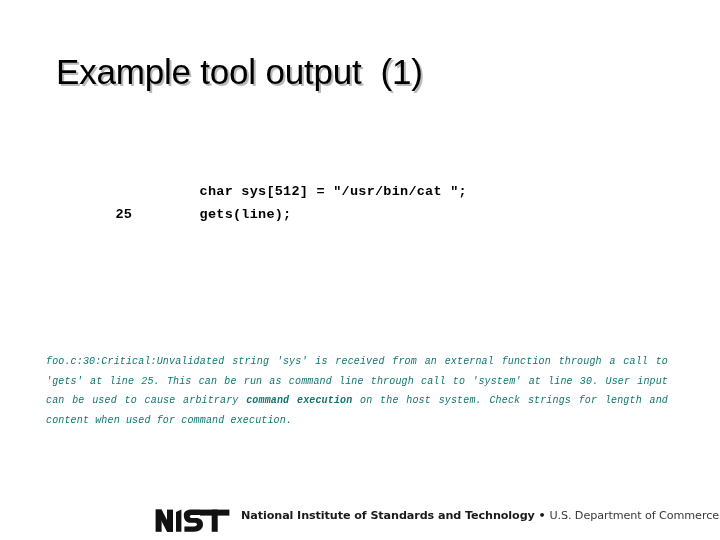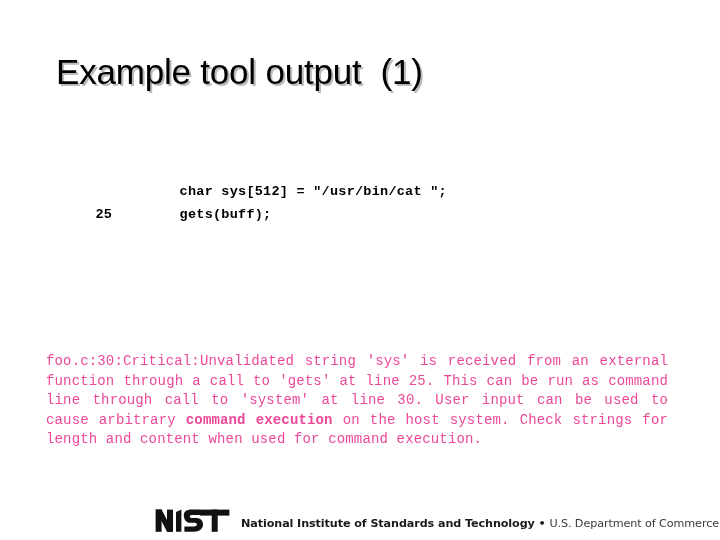--- a/index.html
+++ b/index.html
@@ -56,44 +56,46 @@
   }
   .code-lineno {
     display: inline-block;
     width: 84px;
     text-align: left;
     font-family: "Liberation Mono", "DejaVu Sans Mono", monospace;
     font-size: 13.5px;
     font-weight: bold;
     color: #000000;
     white-space: pre;
+    margin-left: 20px;
   }
   .code-text {
     display: inline-block;
     font-family: "Liberation Mono", "DejaVu Sans Mono", monospace;
     font-size: 13.5px;
     font-weight: bold;
     color: #000000;
     white-space: pre;
     letter-spacing: 0.25px;
   }
 
   
   #analysis-block {
     position: absolute;
     left: 46px;
     top: 352px;
     width: 622px;
     font-family: "Liberation Mono", "DejaVu Sans Mono", monospace;
-    font-size: 14px;
+    font-size: 10px;
     font-weight: 400;
     line-height: 19.5px;
-    color: #ec4899;
+    color: #0f766e;
     text-align: justify;
     letter-spacing: 0.15px;
+    font-style: italic;
   }
   #analysis-block .emph {
     font-weight: bold;
   }
 
   
   #footer {
     position: absolute;
     left: 0;
     top: 500px;
@@ -108,21 +110,21 @@
     align-items: flex-end;
   }
   #nist-logo-mark {
     display: block;
     width: 78px;
     height: 30px;
   }
   #footer-tagline {
     display: block;
     margin-left: 8px;
-    margin-bottom: 3px;
+    margin-bottom: 11px;
     font-family: "DejaVu Sans", sans-serif;
     font-size: 11.2px;
     font-weight: bold;
     color: #1a1a1a;
     white-space: pre;
     letter-spacing: -0.1px;
   }
   #footer-dept {
     font-weight: normal;
     color: #3a3a3a;
@@ -135,21 +137,21 @@
 
   <div id="slide-title">Example tool output  (1)</div>
 
   <div id="code-block">
 
     <div class="code-row">
       <span class="code-lineno"></span><span class="code-text">char sys[512] = "/usr/bin/cat ";</span>
     </div>
 
     <div class="code-row">
-      <span class="code-lineno">25</span><span class="code-text">gets(buff);</span>
+      <span class="code-lineno">25</span><span class="code-text">gets(line);</span>
     </div>
 
 
 
   </div>
 
   <div id="analysis-block"><span>foo.c:30:Critical:Unvalidated string 'sys' is received from an external function through a call to 'gets' at line 25. This can be run as command line through call to 'system' at line 30. User input can be used to cause arbitrary </span><span class="emph">command execution</span><span> on the host system. Check strings for length and content when used for command execution.</span></div>
 
   <div id="footer">
     <div id="nist-lockup">

